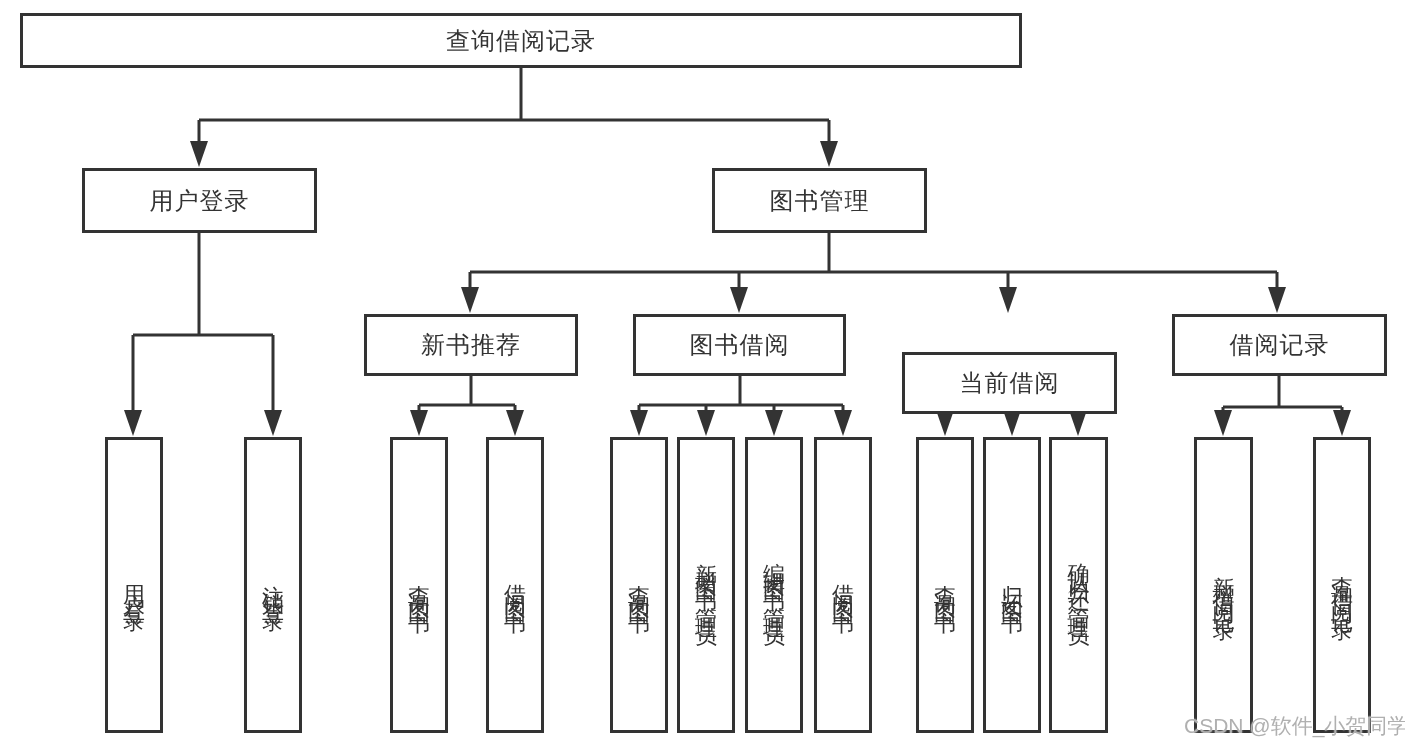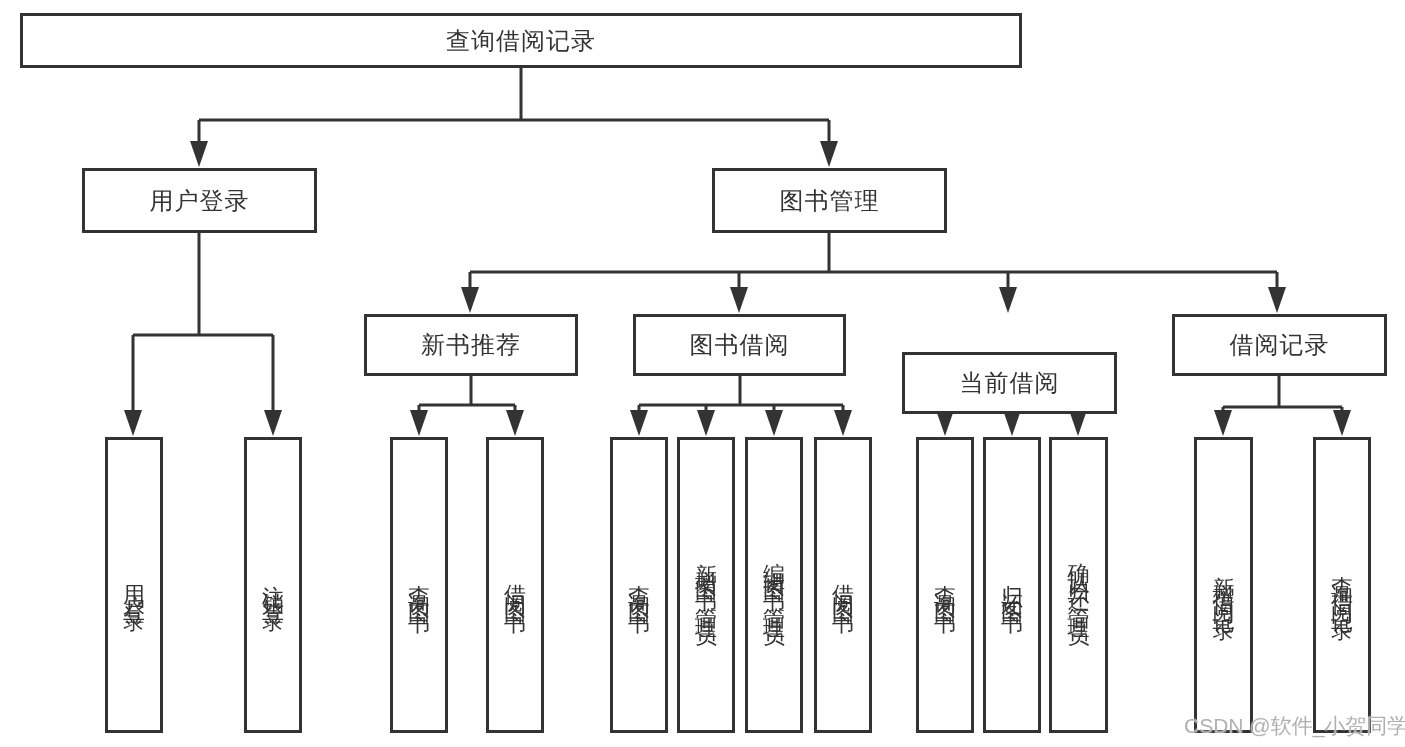--- a/index.html
+++ b/index.html
@@ -98,21 +98,21 @@
       <polygon points="1012,436 1003,410 1021,410"></polygon>
       <polygon points="1078,436 1069,410 1087,410"></polygon>
       <polygon points="1223,436 1214,410 1232,410"></polygon>
       <polygon points="1342,436 1333,410 1351,410"></polygon>
     </g>
   </svg>
 
   <div class="node hbox" style="left:20px; top:13px; width:1002px; height:55px;">查询借阅记录</div>
 
   <div class="node hbox" style="left:82px; top:168px; width:235px; height:65px;">用户登录</div>
-  <div class="node hbox" style="left:712px; top:168px; width:235px; height:65px;">图书管理</div>
+  <div class="node hbox" style="left:712px; top:168px; width:215px; height:65px;">图书管理</div>
 
   <div class="node hbox" style="left:633px; top:314px; width:213px; height:62px;">图书借阅</div>
   <div class="node hbox" style="left:364px; top:314px; width:214px; height:62px;">新书推荐</div>
   <div class="node hbox" style="left:902px; top:314px; width:215px; height:62px;margin-top:38px;">当前借阅</div>
   <div class="node hbox" style="left:1172px; top:314px; width:215px; height:62px;">借阅记录</div>
 
   <div class="node vbox" style="left:105px; top:437px; width:58px; height:296px;">用户登录</div>
   <div class="node vbox" style="left:244px; top:437px; width:58px; height:296px;">注销登录</div>
 
   <div class="node vbox" style="left:390px; top:437px; width:58px; height:296px;">查询图书</div>

